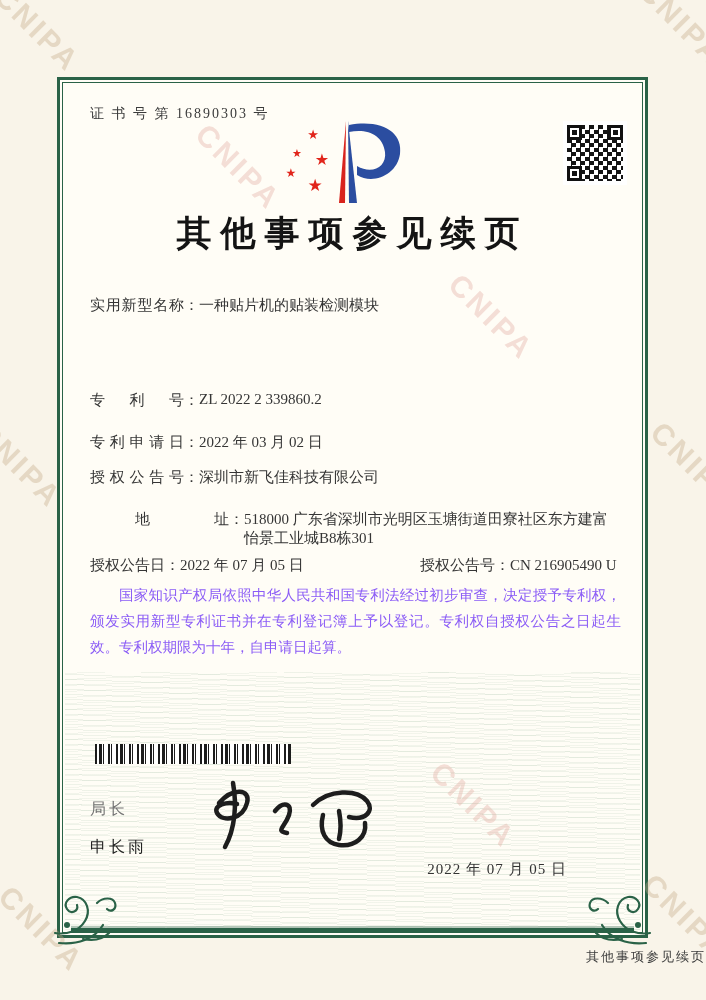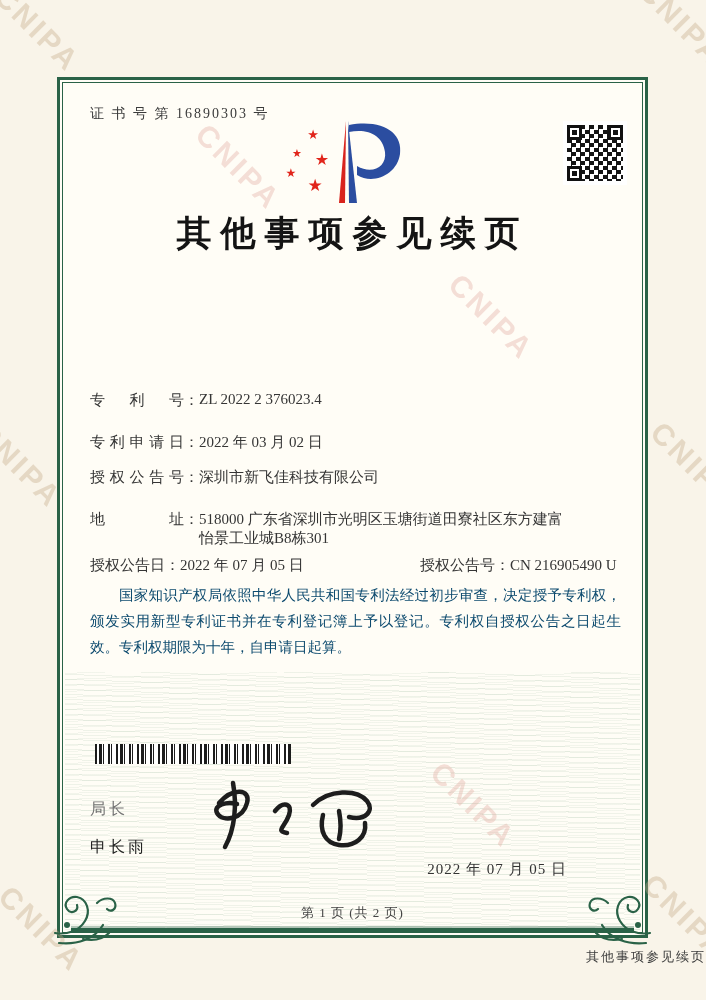--- a/index.html
+++ b/index.html
@@ -43,21 +43,21 @@
   
   .row { position:absolute; left:33px; right:26px; font-size:15px; color:#353535; }
   .lbl { display:inline-block; width:94px; text-align:justify; text-align-last:justify;
          vertical-align:top; }
   .sep { vertical-align:top; }
   .val { display:inline-block; vertical-align:top; white-space:pre-line; max-width:430px; }
   .pair2 { position:absolute; left:287px; top:0;margin-left:43px; }
 
   
   .body-text { position:absolute; left:33px; right:27px; top:506px;
-               font-size:14.5px; line-height:1.78; text-align:justify; color:#0c4a6e; }
+               font-size:14.5px; line-height:1.78; text-align:justify; color:#8b5cf6; }
   .body-text p { text-indent:2em; }
 
   
   .barcode { position:absolute; left:38px; top:667px; width:196px; height:20px;
       background:repeating-linear-gradient(90deg,
         #1c1c1c 0 2px, #fff 2px 4px, #1c1c1c 4px 7px, #fff 7px 8px,
         #1c1c1c 8px 9px, #fff 9px 13px, #1c1c1c 13px 15px, #fff 15px 16px,
         #1c1c1c 16px 17px, #fff 17px 21px); }
   .sig-title { position:absolute; left:33px; top:722px; font-size:16px; letter-spacing:3px; color:#737373;text-align:right; }
   .sig-name  { position:absolute; left:33px; top:760px; font-size:16px; letter-spacing:3px; color:#222; }
@@ -113,30 +113,33 @@
       <text x="47" y="48" font-size="16" fill="#e1251b" text-anchor="middle">★</text>
       <text x="16" y="60" font-size="12" fill="#e1251b" text-anchor="middle">★</text>
       <text x="40" y="74" font-size="17" fill="#e1251b" text-anchor="middle">★</text>
       <polygon points="71,4 64,86 70,86" fill="#d8231d"></polygon>
       <polygon points="73,4 74,86 82,86" fill="#2b4da0"></polygon>
       <path d="M74 8 C108 2 128 16 125 37 C122 58 98 68 82 58 L82 49 C97 58 112 50 110 35 C108 18 92 11 74 15 Z" fill="#2b4da0"></path>
     </svg>
 
     <div class="title">其他事项参见续页</div>
 
+    <div class="row" style="top:219px;">
+      <span class="lbl">实用新型名称</span><span class="sep">：</span><span class="val">一种贴片机的贴装检测模块</span>
+    </div>
     <div class="row" style="top:314px;">
-      <span class="lbl">专利号</span><span class="sep">：</span><span class="val">ZL 2022 2 376023.4</span>
+      <span class="lbl">专利号</span><span class="sep">：</span><span class="val">ZL 2022 2 339860.2</span>
     </div>
     <div class="row" style="top:356px;">
       <span class="lbl">专利申请日</span><span class="sep">：</span><span class="val">2022 年 03 月 02 日</span>
     </div>
     <div class="row" style="top:391px;">
       <span class="lbl">授权公告号</span><span class="sep">：</span><span class="val">深圳市新飞佳科技有限公司</span>
     </div>
-    <div class="row" style="top:433px;">
+    <div class="row" style="top:433px;margin-left:45px;">
       <span class="lbl">地址</span><span class="sep">：</span><span class="val">518000 广东省深圳市光明区玉塘街道田寮社区东方建富
 怡景工业城B8栋301</span>
     </div>
     <div class="row" style="top:479px;">
       <span>授权公告日</span><span>：</span><span>2022 年 07 月 05 日</span>
       <span class="pair2">
         <span>授权公告号</span><span>：</span><span>CN 216905490 U</span>
       </span>
     </div>
 
@@ -155,21 +158,20 @@
         <path d="M36 6 C40 28 38 52 28 70"></path>
         <path d="M78 34 C86 24 96 26 92 38 C88 50 78 54 90 56"></path>
         <path d="M116 28 C132 12 160 12 170 24 C178 34 168 44 152 40"></path>
         <path d="M126 38 C122 54 128 66 142 68 C158 70 170 60 168 46"></path>
         <path d="M142 34 C144 44 144 54 142 62"></path>
       </g>
     </svg>
 
     <div class="issue-date">2022 年 07 月 05 日</div>
 
-    <div class="page-ind">第 1 页 (共 2 页)</div>
     <div class="bottom-line"></div>
 
     <svg class="ornament left" width="88" height="58" viewBox="0 0 88 58">
       <g fill="none" stroke="#2a6247" stroke-width="2.2" stroke-linecap="round">
         <path d="M2 44 C14 46 26 42 32 32 C38 22 34 10 24 8 C16 7 10 14 14 20 C18 26 26 22 24 16"></path>
         <path d="M6 54 C24 56 42 50 50 36"></path>
         <path d="M30 50 C40 52 50 50 56 44"></path>
         <path d="M44 14 C50 8 60 8 62 14 C64 20 58 24 54 20"></path>
         <circle cx="14" cy="36" r="3" fill="#2a6247" stroke="none"></circle>
       </g>

